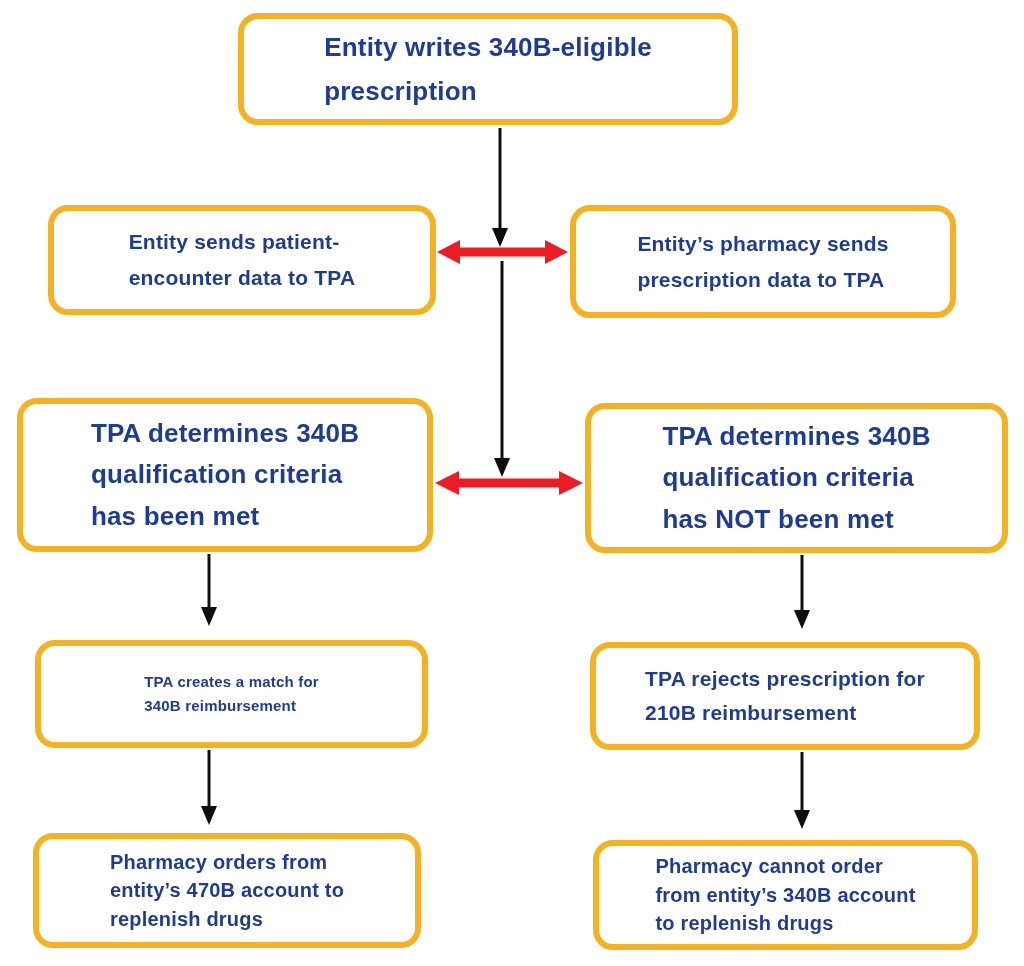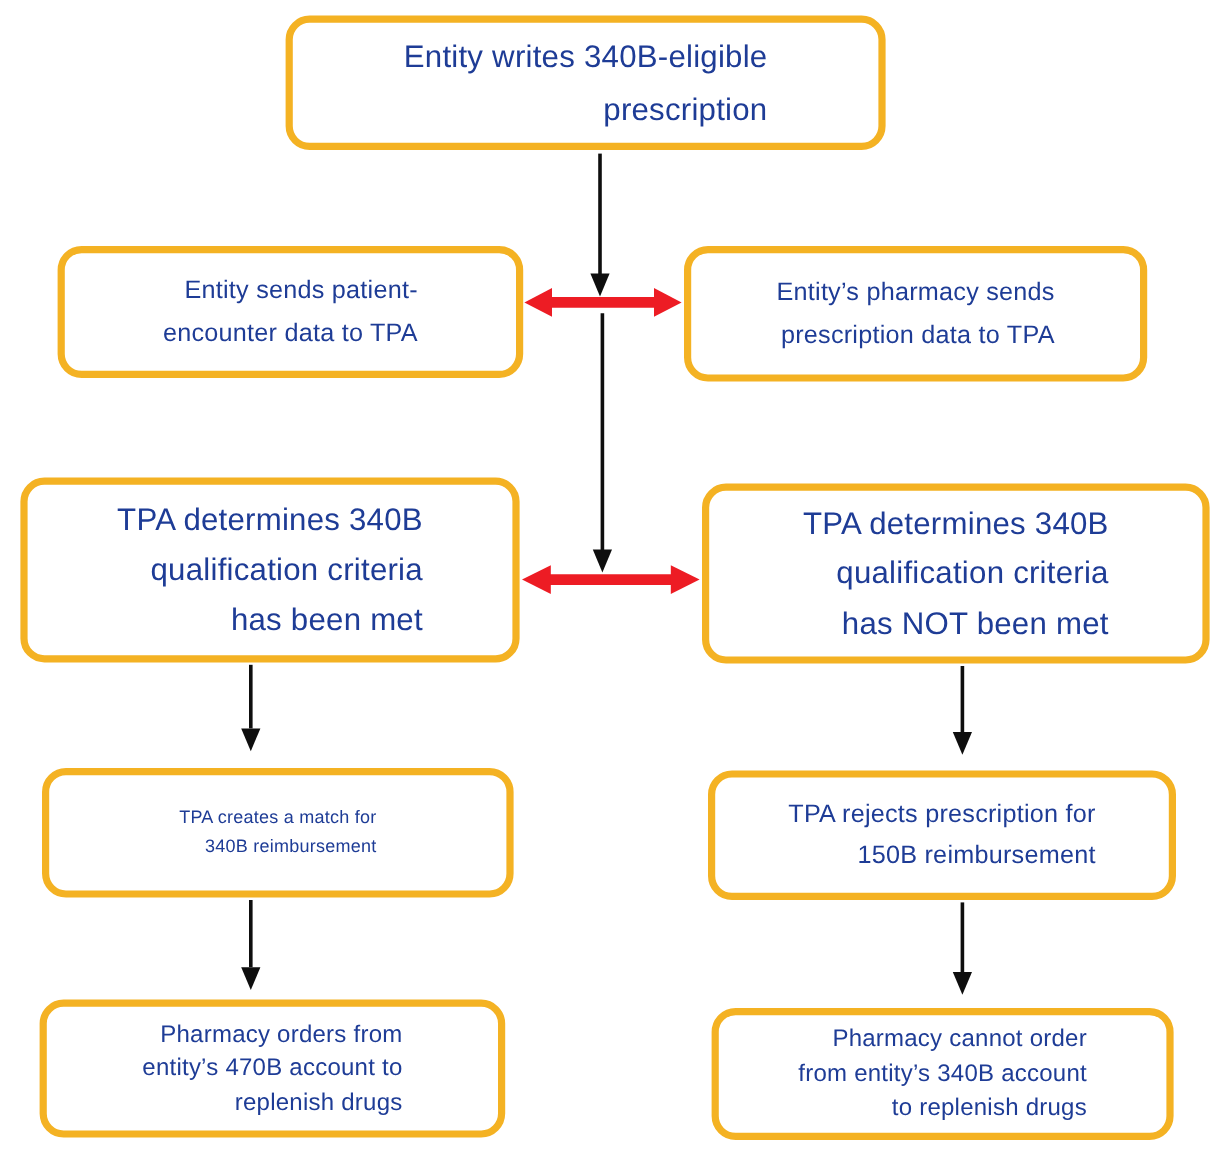--- a/index.html
+++ b/index.html
@@ -32,25 +32,25 @@
   .rline { stroke: var(--bidi-arrow); stroke-width: 9; }
   .rhead { fill: var(--bidi-arrow); }
   .node {
     position: absolute;
     z-index: 2;
     box-sizing: border-box;
     border: 6px solid var(--box-border);
     border-radius: 20px;
     background: var(--background);
     color: var(--box-text);
-    font-weight: normal;
+    font-weight: bold;
     display: flex;
     align-items: center;
     justify-content: center;
-    text-align: right;
+    text-align: left;
     white-space: pre-line;
     letter-spacing: 0.2px;
   }
   .node-top            { left: 238px; top: 13px;  width: 500px; height: 112px; font-size: 26px; line-height: 1.7; }
   .node-entity-sends   { left: 48px;  top: 205px; width: 388px; height: 110px; font-size: 21px; line-height: 1.7; }
   .node-pharmacy-sends { left: 570px; top: 205px; width: 386px; height: 113px; font-size: 21px; line-height: 1.7; }
   .node-criteria-met   { left: 17px;  top: 398px; width: 416px; height: 154px; font-size: 26px; line-height: 1.6; }
   .node-criteria-not   { left: 585px; top: 403px; width: 423px; height: 150px; font-size: 26px; line-height: 1.6; }
   .node-creates-match  { left: 35px;  top: 640px; width: 393px; height: 108px; font-size: 15px; line-height: 1.6; }
   .node-rejects        { left: 590px; top: 642px; width: 390px; height: 108px; font-size: 21px; line-height: 1.6; }
@@ -121,21 +121,21 @@
 has been met</div>
 
   <div class="node node-criteria-not">TPA determines 340B
 qualification criteria
 has NOT been met</div>
 
   <div class="node node-creates-match">TPA creates a match for
 340B reimbursement</div>
 
   <div class="node node-rejects">TPA rejects prescription for
-150B reimbursement</div>
+210B reimbursement</div>
 
   <div class="node node-orders">Pharmacy orders from
 entity’s 470B account to
 replenish drugs</div>
 
   <div class="node node-cannot-order">Pharmacy cannot order
 from entity’s 340B account
 to replenish drugs</div>
 
 </div>

